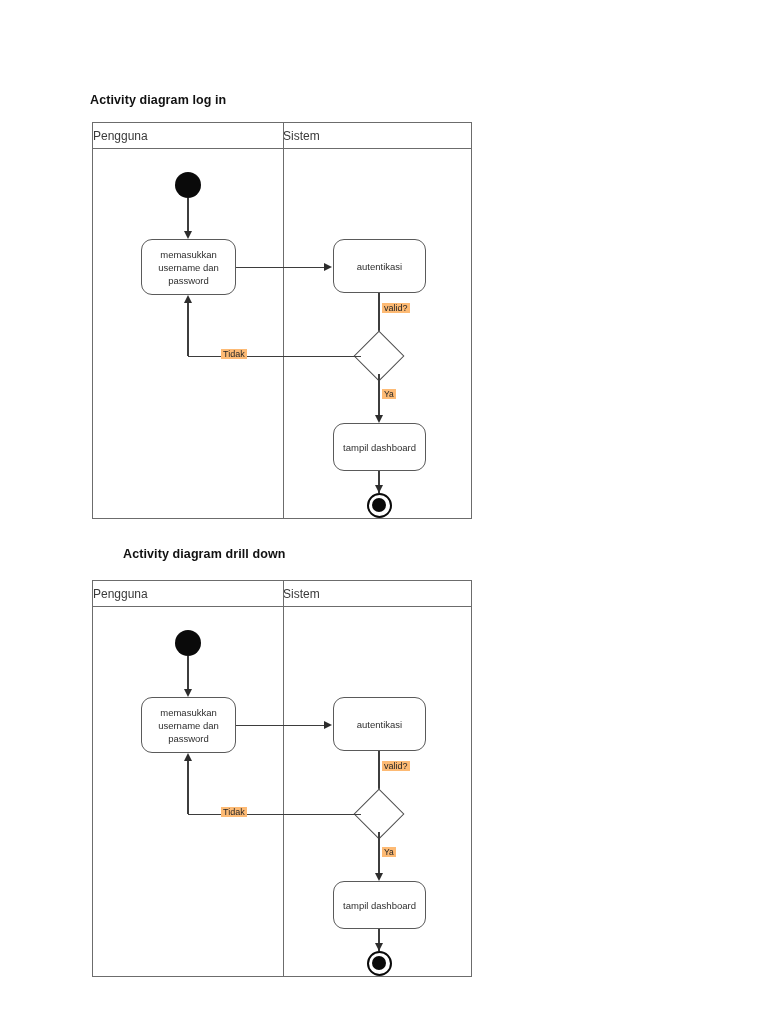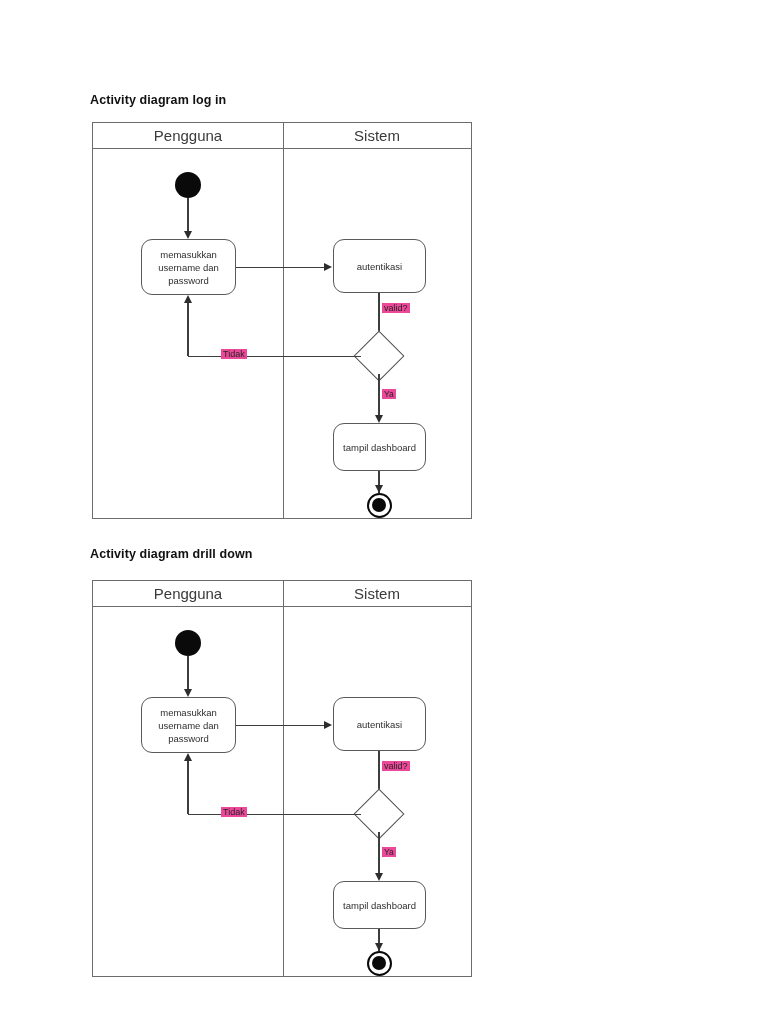--- a/index.html
+++ b/index.html
@@ -29,21 +29,21 @@
   .section-title {
     position: absolute;
     left: 90px;
     font-size: 12.5px;
     font-weight: bold;
     color: #111111;
     letter-spacing: 0.1px;
     white-space: nowrap;
   }
   #title-1 { top: 93px; }
-  #title-2 { top: 547px; }
+  #title-2 { top: 547px; margin-left: 33px; }
 
   
   .diagram {
     position: absolute;
     left: 92px;
     width: 380px;
     border: 1.3px solid #6c6c6c;
     box-sizing: border-box;
     background: #ffffff;
   }
@@ -56,22 +56,22 @@
     width: 100%;
     height: 26px;
     border-bottom: 1.3px solid #6c6c6c;
     box-sizing: border-box;
   }
   .lane-header {
     position: absolute;
     top: 0;
     height: 26px;
     line-height: 26px;
-    text-align: center;
-    font-size: 15px;
+    text-align: left;
+    font-size: 12px;
     color: #3a3a3a;
     white-space: nowrap;
   }
   .lane-header.left  { left: 0;     width: 190px; }
   .lane-header.right { left: 190px; width: 188px; }
 
   .lane-divider {
     position: absolute;
     left: 190px;
     top: 0;
@@ -174,21 +174,21 @@
     border-top: 4.5px solid transparent;
     border-bottom: 4.5px solid transparent;
     border-left: 8px solid #2d2d2d;
   }
 
   
   .edge-label {
     position: absolute;
     font-size: 9px;
     color: #262626;
-    background: #ec4899;
+    background: #fdba74;
     padding: 0 2px;
     white-space: nowrap;
   }
   .edge-label.bold {
     font-weight: normal;
     font-size: 8.5px;
   }
 </style>
 </head>
 <body>

